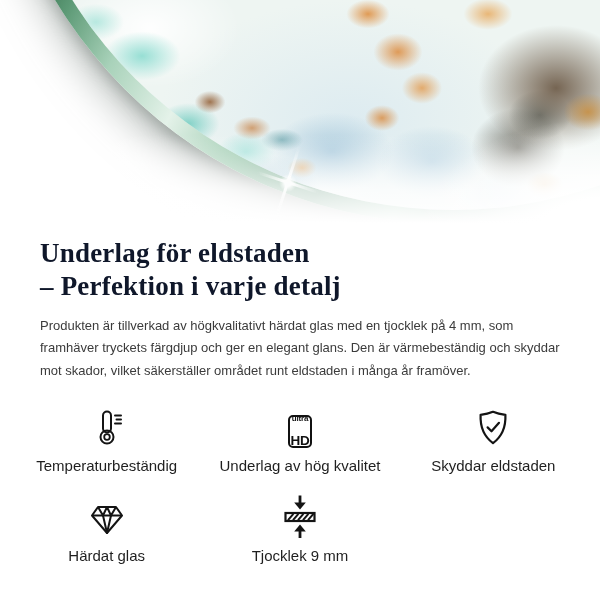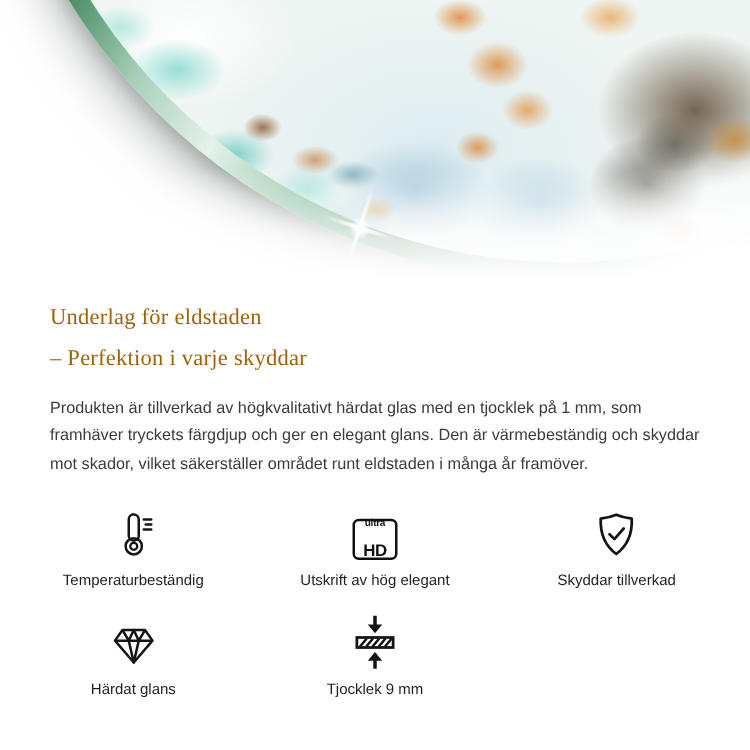--- a/index.html
+++ b/index.html
@@ -60,37 +60,37 @@
   .sparkle{position:absolute;left:248px;top:143px;width:80px;height:80px;pointer-events:none;opacity:.95;}
   .sparkle i{position:absolute;display:block;filter:blur(.4px);}
   .sparkle .r1{left:38px;top:2px;width:3px;height:76px;transform:rotate(18deg);
     background:linear-gradient(to bottom, rgba(255,255,255,0), #fff 44% 56%, rgba(255,255,255,0));}
   .sparkle .r2{left:8px;top:38px;width:64px;height:3px;transform:rotate(18deg);
     background:linear-gradient(to right, rgba(255,255,255,0), #fff 44% 56%, rgba(255,255,255,0));}
   .sparkle .dot{left:31px;top:31px;width:18px;height:18px;border-radius:50%;
     background:radial-gradient(circle, #fff 0 25%, rgba(255,255,255,0) 70%);}
   
   h1{
-    margin:5px 40px 0;font-family:"Liberation Serif","DejaVu Serif",serif;font-weight:400;
-    font-size:18px;line-height:33px;color:#a16207;letter-spacing:.2px;
+    margin:5px 40px 0;font-family:"Liberation Serif","DejaVu Serif",serif;font-weight:700;
+    font-size:27px;line-height:33px;color:#0f172a;letter-spacing:.2px;
   }
   h1 span{display:block;}
   .desc{
     margin:12px 40px 0;width:530px;font-size:13px;line-height:22.4px;color:#3b3b3b;
   }
   
   .features{
     margin:22px 10px 0;display:grid;grid-template-columns:repeat(3,1fr);row-gap:20px;
   }
   .cell{display:flex;flex-direction:column;align-items:center;}
   .icon-box{height:44px;display:flex;align-items:flex-end;justify-content:center;color:#141414;}
-  .cell .label{margin-top:9px;font-size:12px;color:#1f1f1f;white-space:nowrap;}
+  .cell .label{margin-top:9px;font-size:15px;color:#1f1f1f;white-space:nowrap;}
   svg.feat{display:block;}
   .hd-box{
-    width:36px;height:33px;border:2.5px solid #111;border-radius:5px;box-sizing:border-box;
+    width:24px;height:33px;border:2.5px solid #111;border-radius:5px;box-sizing:border-box;
     display:flex;flex-direction:column;align-items:center;justify-content:center;
     font-weight:bold;color:#111;line-height:1;
   }
   .hd-box .t{font-size:8px;letter-spacing:-.2px;}
   .hd-box .b{font-size:13.5px;margin-top:11px;letter-spacing:-.3px;}
 </style>
 </head>
 <body>
 
 <div class="hero">
@@ -100,24 +100,24 @@
   <div class="hero-fade"></div>
   <div class="sparkle">
       <i class="r1"></i>
       <i class="r2"></i>
       <i class="dot"></i>
     </div>
 </div>
 
 <h1>
   <span>Underlag för eldstaden</span>
-  <span>– Perfektion i varje skyddar</span>
+  <span>– Perfektion i varje detalj</span>
 </h1>
 
-<p class="desc">Produkten är tillverkad av högkvalitativt härdat glas med en tjocklek på 1 mm, som framhäver tryckets färgdjup och ger en elegant glans. Den är värmebeständig och skyddar mot skador, vilket säkerställer området runt eldstaden i många år framöver.</p>
+<p class="desc">Produkten är tillverkad av högkvalitativt härdat glas med en tjocklek på 4 mm, som framhäver tryckets färgdjup och ger en elegant glans. Den är värmebeständig och skyddar mot skador, vilket säkerställer området runt eldstaden i många år framöver.</p>
 
 <section class="features">
 
   <div class="cell">
     <div class="icon-box">
       <svg class="feat" width="40" height="40" viewBox="0 0 40 40" fill="none" stroke="#141414" stroke-width="2">
         <rect x="16" y="3.5" width="8" height="21" rx="4"></rect>
         <circle cx="20" cy="29" r="6.5"></circle>
         <circle cx="20" cy="29" r="2.8" stroke-width="1.8"></circle>
         <path d="M28 7.5h6M29.5 11.5h4.5M28 15.5h6" stroke-linecap="round"></path>
@@ -126,43 +126,43 @@
     <div class="label">Temperaturbeständig</div>
   </div>
 
   <div class="cell">
     <div class="icon-box">
       <div class="hd-box">
         <span class="t">ultra</span>
         <span class="b">HD</span>
       </div>
     </div>
-    <div class="label">Utskrift av hög elegant</div>
+    <div class="label">Underlag av hög kvalitet</div>
   </div>
 
   <div class="cell">
     <div class="icon-box">
       <svg class="feat" width="40" height="40" viewBox="0 0 40 40" fill="none" stroke="#141414" stroke-width="2.2" stroke-linejoin="round">
         <path d="M20 3.8c4 1.7 8.2 2.6 12.4 3.1c.5 11-3.4 21.6-12.4 28.3C11 28.5 7.1 17.9 7.6 6.9C11.8 6.4 16 5.5 20 3.8Z"></path>
         <path d="M14.6 19.4l3.9 3.9L26 14.8" stroke-linecap="round"></path>
       </svg>
     </div>
-    <div class="label">Skyddar tillverkad</div>
+    <div class="label">Skyddar eldstaden</div>
   </div>
 
   <div class="cell">
     <div class="icon-box">
       <svg class="feat" width="40" height="36" viewBox="0 0 40 36" fill="none" stroke="#141414" stroke-width="2" stroke-linejoin="round">
         <path d="M11 5h18l6 8.5L20 31L5 13.5Z"></path>
         <path d="M5 13.5h30"></path>
         <path d="M11 5l5 8.5L20 5l4 8.5L29 5"></path>
         <path d="M16 13.5L20 31l4-17.5"></path>
       </svg>
     </div>
-    <div class="label">Härdat glans</div>
+    <div class="label">Härdat glas</div>
   </div>
 
 
   <div class="cell">
     <div class="icon-box">
       <svg class="feat" width="40" height="44" viewBox="0 0 40 44" fill="none" stroke="#141414">
         <path d="M20 1.5V9" stroke-width="2.8"></path>
         <polygon points="14.2,8.5 25.8,8.5 20,15.5" fill="#141414" stroke="none"></polygon>
         <rect x="5.5" y="19" width="29" height="8" stroke-width="2.2"></rect>
         <path d="M8 26.2l5.4-6.4M13 26.2l5.4-6.4M18 26.2l5.4-6.4M23 26.2l5.4-6.4M28 26.2l5.4-6.4" stroke-width="2"></path>

